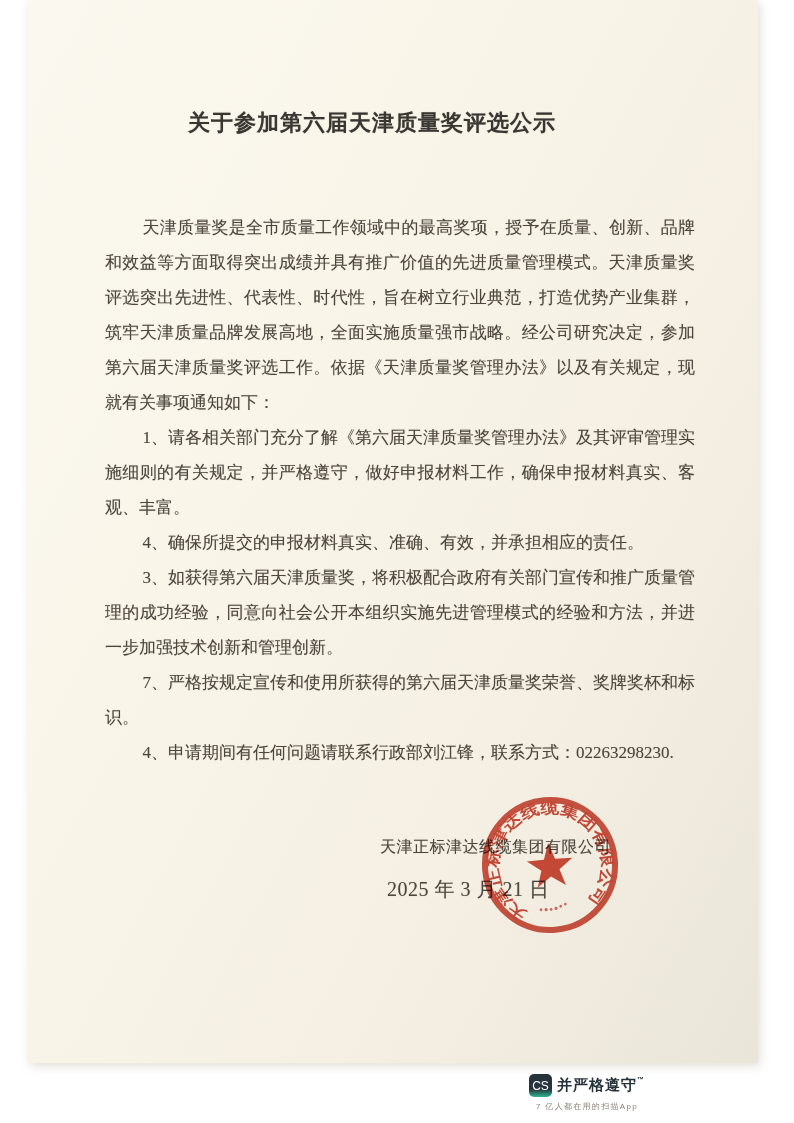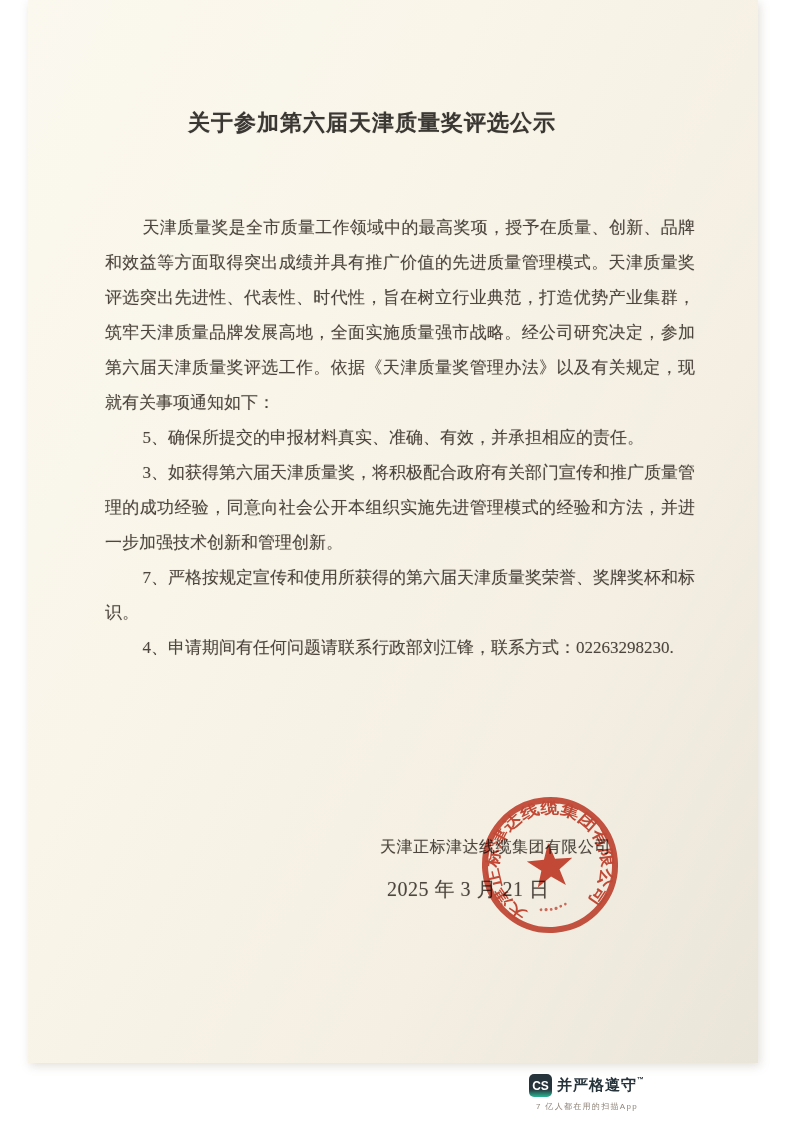--- a/index.html
+++ b/index.html
@@ -48,40 +48,41 @@
     mix-blend-mode:multiply;opacity:0.9;transform:rotate(-5deg);
   }
 
   
   .watermark{position:absolute;right:5px;top:1074px;width:116px;
     font-family:"Liberation Sans","DejaVu Sans",sans-serif;}
   .wm-row{display:flex;align-items:center;justify-content:flex-end;gap:5px;}
   .cs-badge{
     width:23px;height:23px;border-radius:5px;flex:0 0 auto;
     background:linear-gradient(180deg,#27333b 0%,#27333b 66%,#2ab793 100%);
-    color:#ffffff;font-weight:bold;font-size:12px;
+    color:#ffffff;font-weight:normal;font-size:12px;
     display:flex;align-items:center;justify-content:center;
   }
   .wm-name{font-size:15px;font-weight:bold;color:#27333b;letter-spacing:1px;white-space:nowrap;}
   .wm-tm{font-size:7px;vertical-align:top;color:#27333b;font-weight:bold;}
   .wm-tagline{margin-top:4px;font-size:8px;color:#8e8379;letter-spacing:1.3px;
     text-align:center;white-space:nowrap;}
 </style>
 </head>
 <body>
 
 <div class="page">
 
   <div class="paper">
 
     <div class="doc-title">关于参加第六届天津质量奖评选公示</div>
 
     <div class="doc-body">
       <p class="para">天津质量奖是全市质量工作领域中的最高奖项，授予在质量、创新、品牌和效益等方面取得突出成绩并具有推广价值的先进质量管理模式。天津质量奖评选突出先进性、代表性、时代性，旨在树立行业典范，打造优势产业集群，筑牢天津质量品牌发展高地，全面实施质量强市战略。经公司研究决定，参加第六届天津质量奖评选工作。依据《天津质量奖管理办法》以及有关规定，现就有关事项通知如下：</p>
-      <p class="para">5、确保所提交的申报材料真实、准确、有效，并承担相应的责任。</p>
+      <p class="para">1、请各相关部门充分了解《第六届天津质量奖管理办法》及其评审管理实施细则的有关规定，并严格遵守，做好申报材料工作，确保申报材料真实、客观、丰富。</p>
+      <p class="para">4、确保所提交的申报材料真实、准确、有效，并承担相应的责任。</p>
       <p class="para">3、如获得第六届天津质量奖，将积极配合政府有关部门宣传和推广质量管理的成功经验，同意向社会公开本组织实施先进管理模式的经验和方法，并进一步加强技术创新和管理创新。</p>
       <p class="para">7、严格按规定宣传和使用所获得的第六届天津质量奖荣誉、奖牌奖杯和标识。</p>
       <p class="para">4、申请期间有任何问题请联系行政部刘江锋，联系方式：02263298230.</p>
     </div>
 
     <div class="sig-company">天津正标津达线缆集团有限公司</div>
 
     <div class="sig-date">2025 年 3 月 21 日</div>
 
     <div class="seal">

